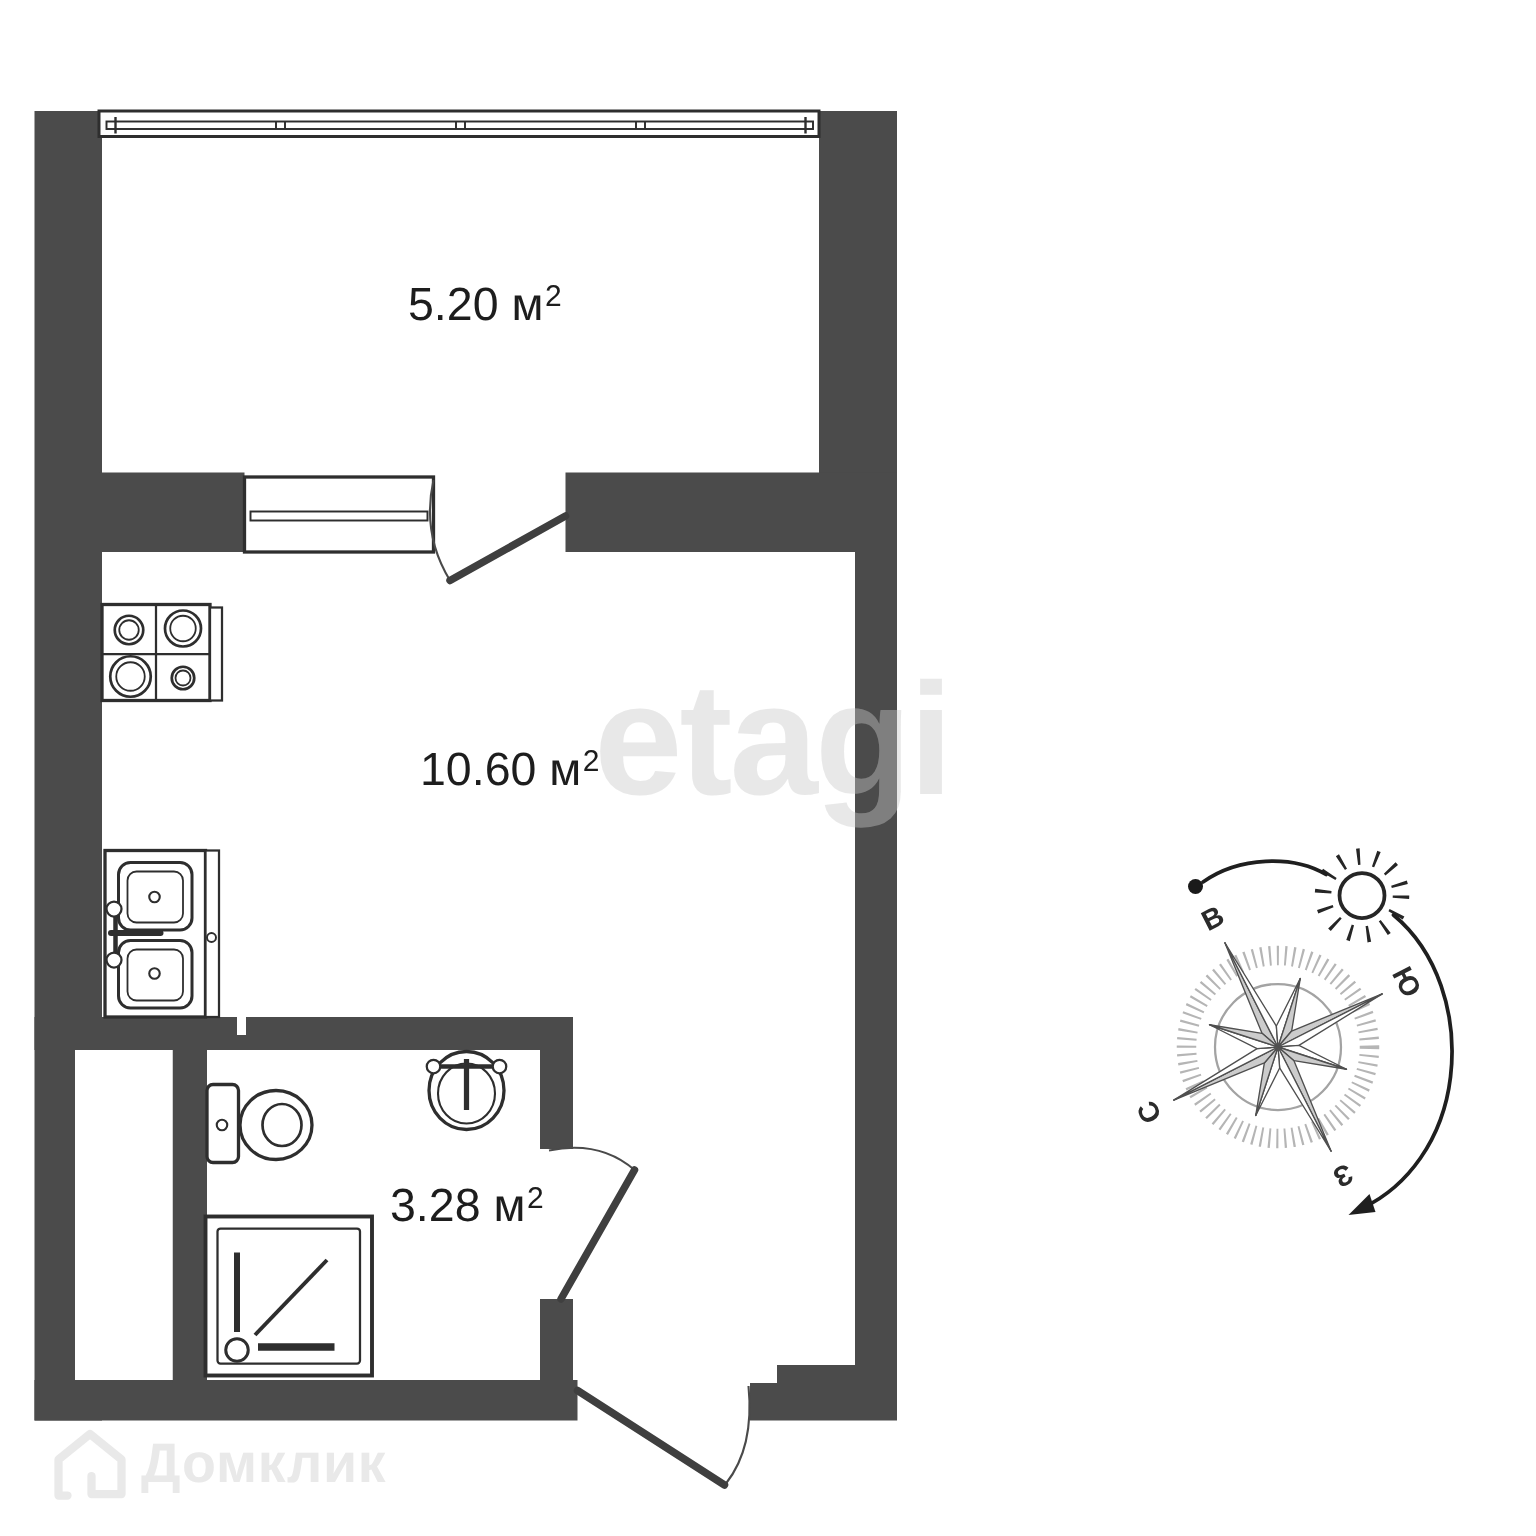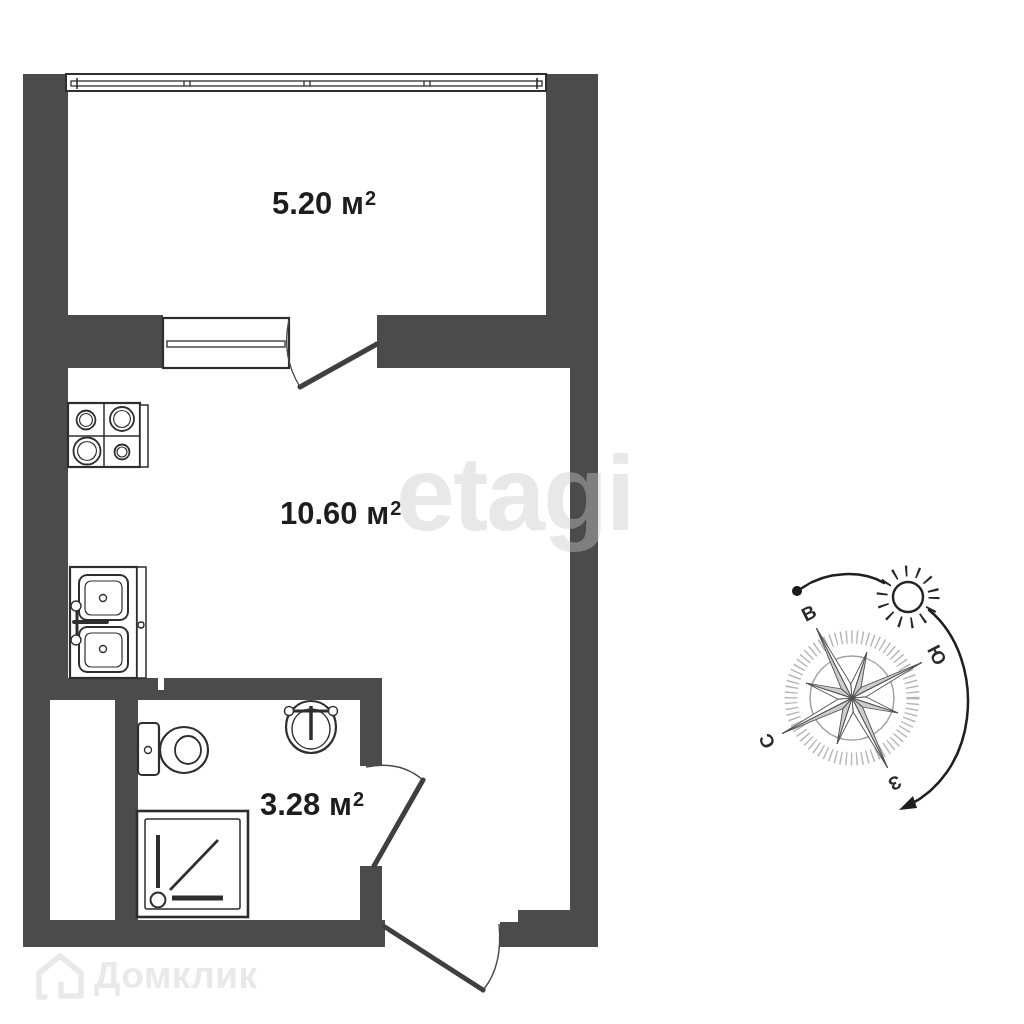--- a/index.html
+++ b/index.html
@@ -9,21 +9,21 @@
   html,body{margin:0;padding:0;background:#fff;}
   #canvas{position:relative;width:1024px;height:1024px;background:#fff;overflow:hidden;
           font-family:"Liberation Sans",sans-serif;}
   #plan{position:absolute;left:0;top:0;}
   .wall{fill:var(--wall);stroke:none;}
   .white{fill:#fff;stroke:none;}
   .fx{fill:#fff;stroke:var(--line);}
   .ln{fill:none;stroke:var(--line);}
   .leaf{stroke:#3f3f3f;stroke-linecap:round;}
   .arc{fill:none;stroke:#4a4a4a;stroke-width:1.4;}
-  .area-label{position:absolute;font-size:31px;font-weight:700;color:var(--text);
+  .area-label{position:absolute;font-size:31px;font-weight:400;color:var(--text);
               white-space:nowrap;line-height:1;}
   .area-label sup{font-size:20px;position:relative;top:2px;margin-left:1px;}
   #wm-etagi{position:absolute;left:396px;top:440px;font-size:106px;font-weight:700;
             letter-spacing:-2px;color:rgba(200,200,200,0.42);line-height:1;}
   #wm-domclick{position:absolute;left:34px;top:952px;display:flex;align-items:center;
                color:var(--watermark);}
   #wm-domclick .dc-text{font-size:37px;font-weight:700;margin-left:8px;letter-spacing:0.5px;}
   .compass-letter{font-size:19px;font-weight:600;fill:#2b2b2b;}
 </style>
 </head>

